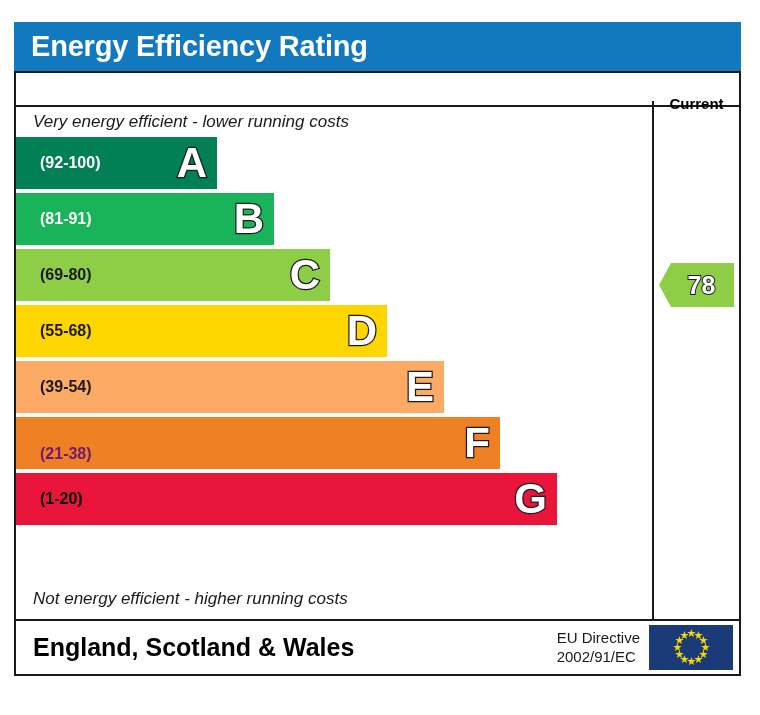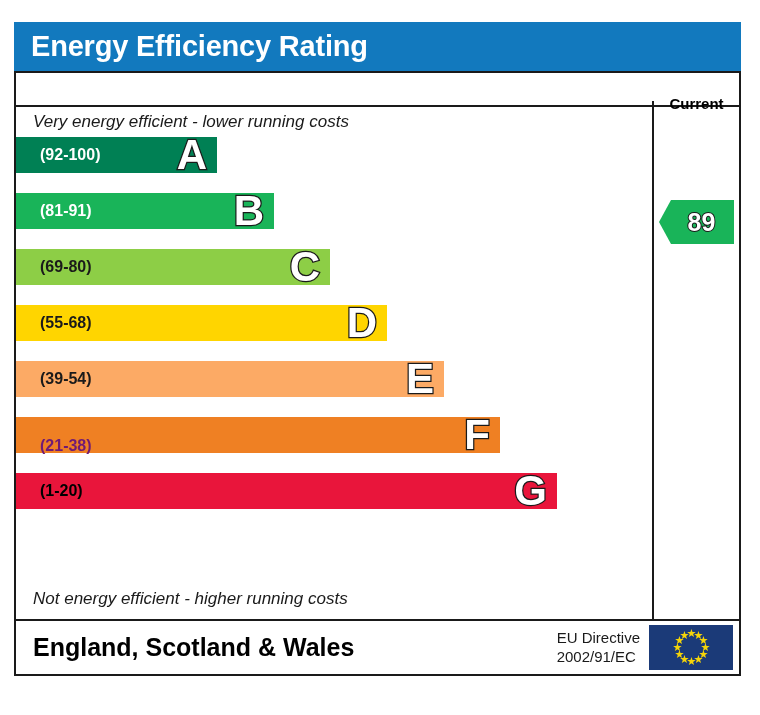--- a/index.html
+++ b/index.html
@@ -94,21 +94,21 @@
     color: #1a1a1a;
     white-space: nowrap;
   }
   .caption.top { top: 5px; }
   .caption.bottom { top: 482px; }
 
   
   .band {
     position: absolute;
     left: 0;
-    height: 36px;
+    height: 52px;
     display: flex;
     align-items: center;
     box-sizing: border-box;
   }
   .band .range {
     font-size: 16px;
     font-weight: bold;
     margin-left: 24px;
     white-space: nowrap;
   }
@@ -241,23 +241,23 @@
               <span class="letter">F</span>
             </div>
             <div class="band" style="background: rgb(233, 21, 59); width: 541px; top: 366px;">
               <span class="range" style="color: #000000;">(1-20)</span>
               <span class="letter">G</span>
             </div>
           </div>
         <div class="caption bottom">Not energy efficient - higher running costs</div>
       </div>
 
-      <div class="meter-col" id="potential-col">
-          <div class="rating-arrow" style="background: rgb(25, 180, 89); top: 93px; left: 5px;">
-            <span class="val">89</span>
+      <div class="meter-col" id="current-col">
+          <div class="rating-arrow" style="background: rgb(141, 206, 70); top: 156px; left: 5px;">
+            <span class="val">78</span>
           </div>
         </div>
 
     </div>
   </div>
 
   <div class="footer-row">
     <div class="footer-region">England, Scotland &amp; Wales</div>
     <div class="footer-directive">
       <span>EU Directive</span>

